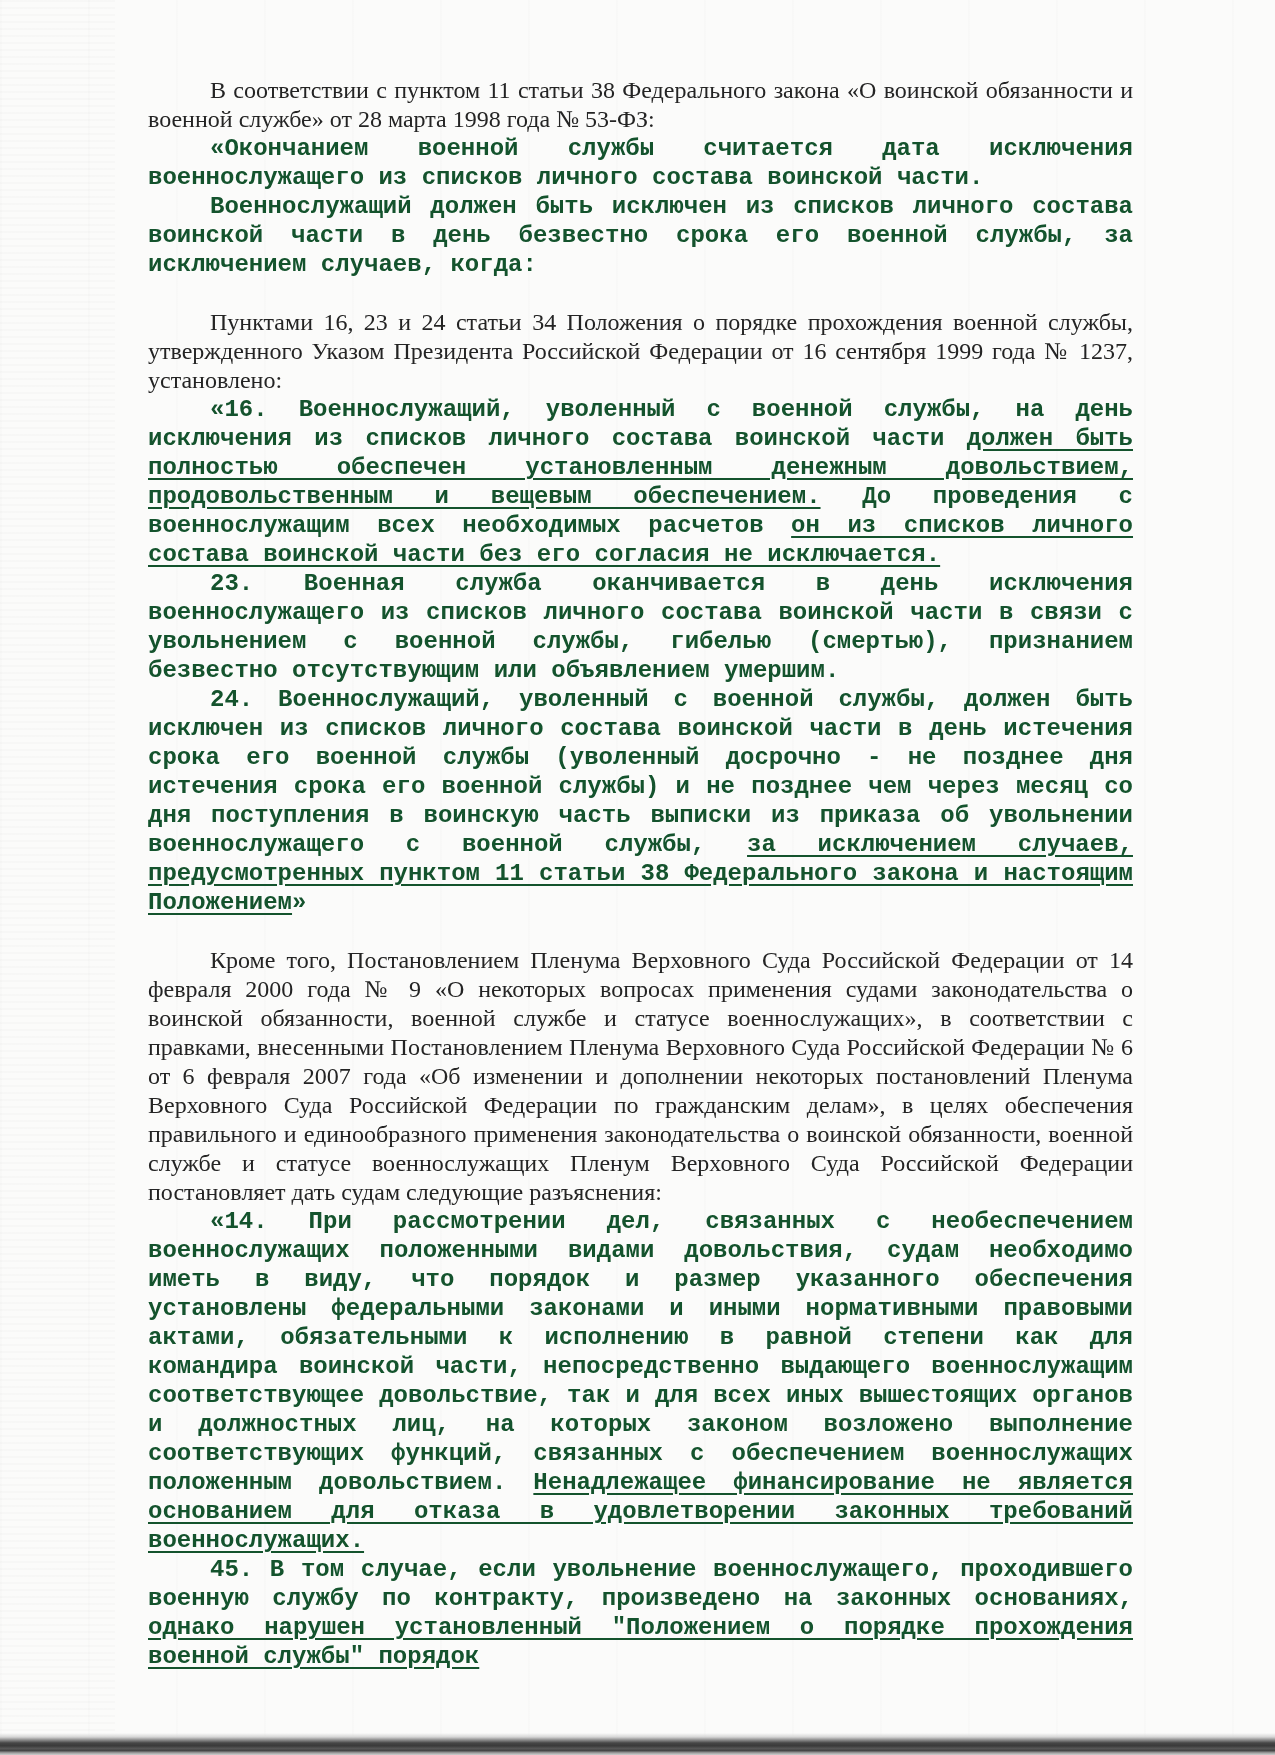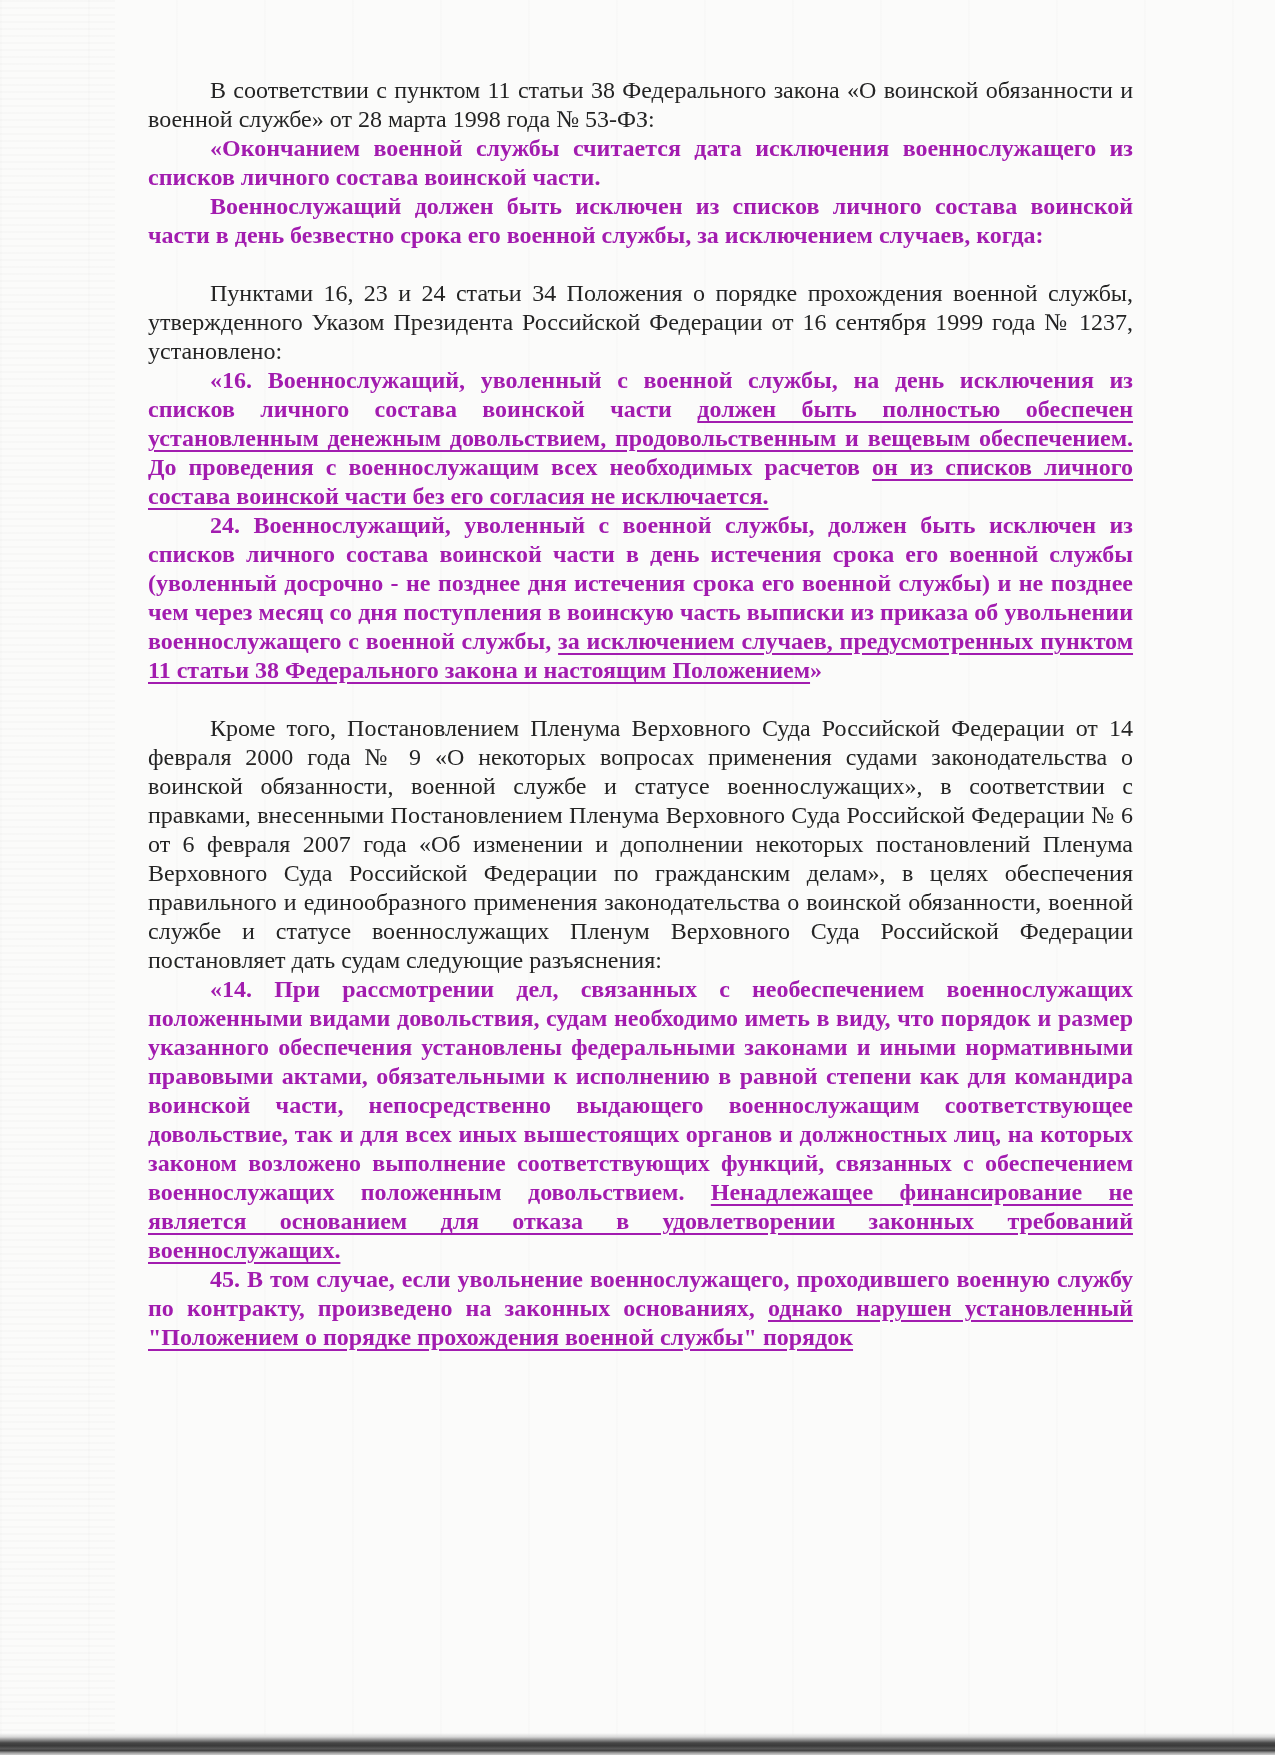--- a/index.html
+++ b/index.html
@@ -38,39 +38,40 @@
     top:76px;
     width:985px;
   }
   .content p{
     margin:0;
     font-size:24px;
     line-height:29px;
     text-align:justify;
     text-indent:62px;
   }
-  .content p.b{font-weight:bold;color:#a21caf;}
+  .content p.b{font-weight:bold;color:#14532d;font-family:Liberation Mono, monospace;}
   .content p.gap{margin-top:29px;}
   .content span.u{
     text-decoration:underline;
     text-decoration-thickness:2px;
     text-underline-offset:4px;
   }
 </style>
 </head>
 <body>
 
 <div class="page">
   <div class="tex-vert"></div>
   <div class="tex-left"></div>
   <div class="content">
       <p><span>В соответствии с пунктом 11 статьи 38 Федерального закона «О воинской обязанности и военной службе» от 28 марта 1998 года № 53-ФЗ:</span></p>
       <p class="b"><span>«Окончанием военной службы считается дата исключения военнослужащего из списков личного состава воинской части.</span></p>
       <p class="b"><span>Военнослужащий должен быть исключен из списков личного состава воинской части в день безвестно срока его военной службы, за исключением случаев, когда:</span></p>
       <p class="gap"><span>Пунктами 16, 23 и 24 статьи 34 Положения о порядке прохождения военной службы, утвержденного Указом Президента Российской Федерации от 16 сентября 1999 года № 1237, установлено:</span></p>
       <p class="b"><span>«16. Военнослужащий, уволенный с военной службы, на день исключения из списков личного состава воинской части </span><span class="u">должен быть полностью обеспечен установленным денежным довольствием, продовольственным и вещевым обеспечением.</span><span> До проведения с военнослужащим всех необходимых расчетов </span><span class="u">он из списков личного состава воинской части без его согласия не исключается.</span></p>
+      <p class="b"><span>23. Военная служба оканчивается в день исключения военнослужащего из списков личного состава воинской части в связи с увольнением с военной службы, гибелью (смертью), признанием безвестно отсутствующим или объявлением умершим.</span></p>
       <p class="b"><span>24. Военнослужащий, уволенный с военной службы, должен быть исключен из списков личного состава воинской части в день истечения срока его военной службы (уволенный досрочно - не позднее дня истечения срока его военной службы) и не позднее чем через месяц со дня поступления в воинскую часть выписки из приказа об увольнении военнослужащего с военной службы, </span><span class="u">за исключением случаев, предусмотренных пунктом 11 статьи 38 Федерального закона и настоящим Положением</span><span>»</span></p>
       <p class="gap"><span>Кроме того, Постановлением Пленума Верховного Суда Российской Федерации от 14 февраля 2000 года № 9 «О некоторых вопросах применения судами законодательства о воинской обязанности, военной службе и статусе военнослужащих», в соответствии с правками, внесенными Постановлением Пленума Верховного Суда Российской Федерации № 6 от 6 февраля 2007 года «Об изменении и дополнении некоторых постановлений Пленума Верховного Суда Российской Федерации по гражданским делам», в целях обеспечения правильного и единообразного применения законодательства о воинской обязанности, военной службе и статусе военнослужащих Пленум Верховного Суда Российской Федерации постановляет дать судам следующие разъяснения:</span></p>
       <p class="b"><span>«14. При рассмотрении дел, связанных с необеспечением военнослужащих положенными видами довольствия, судам необходимо иметь в виду, что порядок и размер указанного обеспечения установлены федеральными законами и иными нормативными правовыми актами, обязательными к исполнению в равной степени как для командира воинской части, непосредственно выдающего военнослужащим соответствующее довольствие, так и для всех иных вышестоящих органов и должностных лиц, на которых законом возложено выполнение соответствующих функций, связанных с обеспечением военнослужащих положенным довольствием. </span><span class="u">Ненадлежащее финансирование не является основанием для отказа в удовлетворении законных требований военнослужащих.</span></p>
       <p class="b"><span>45. В том случае, если увольнение военнослужащего, проходившего военную службу по контракту, произведено на законных основаниях, </span><span class="u">однако нарушен установленный "Положением о порядке прохождения военной службы" порядок</span></p>
     </div>
   <div class="bottom-bar"></div>
 </div>
 
 </body></html>

